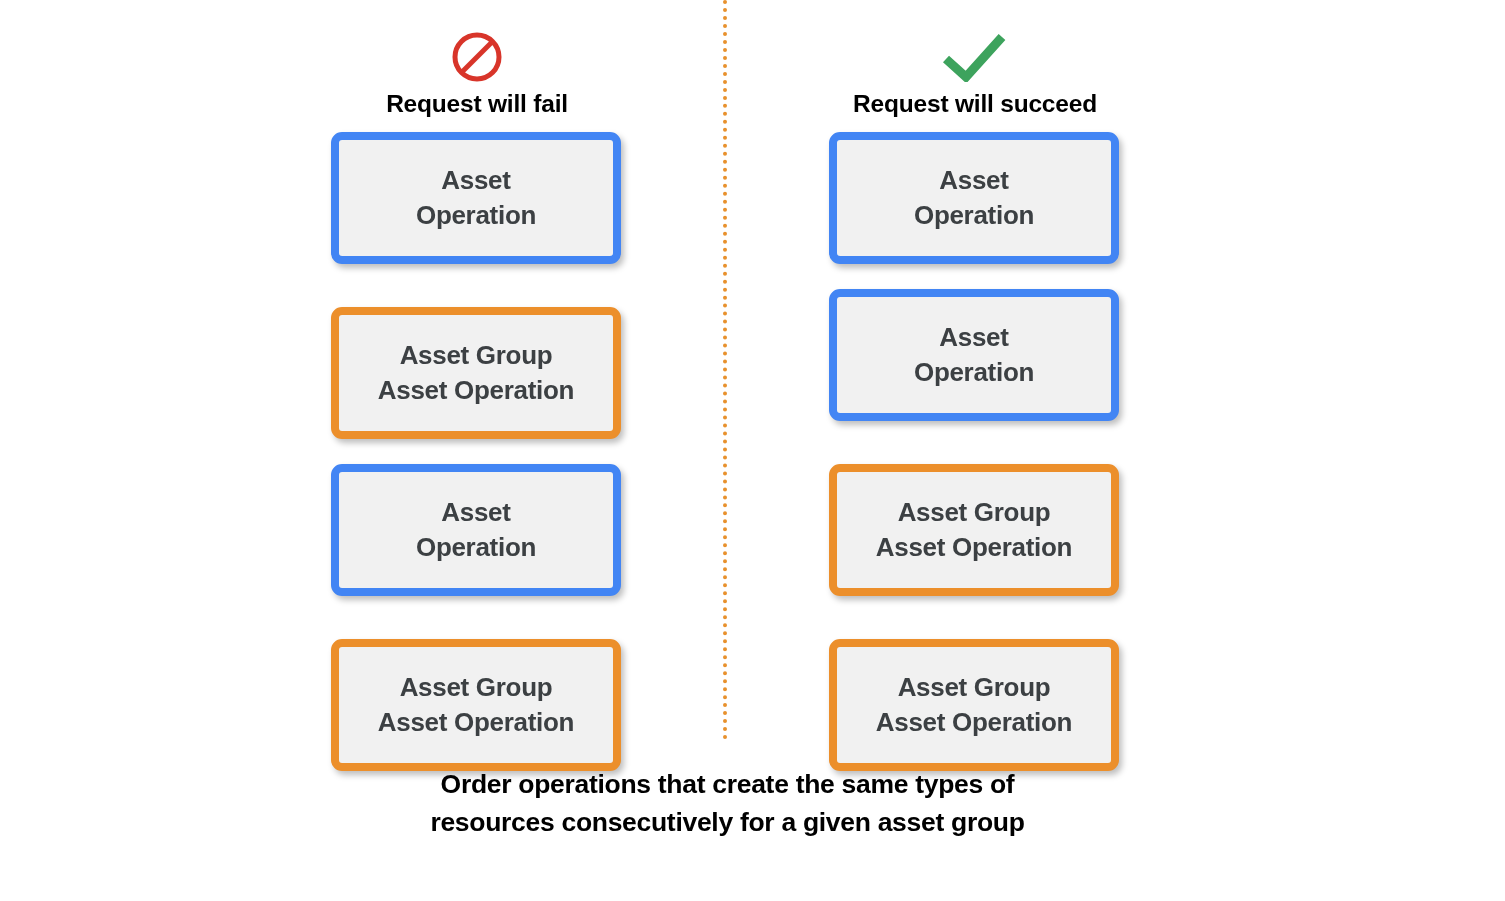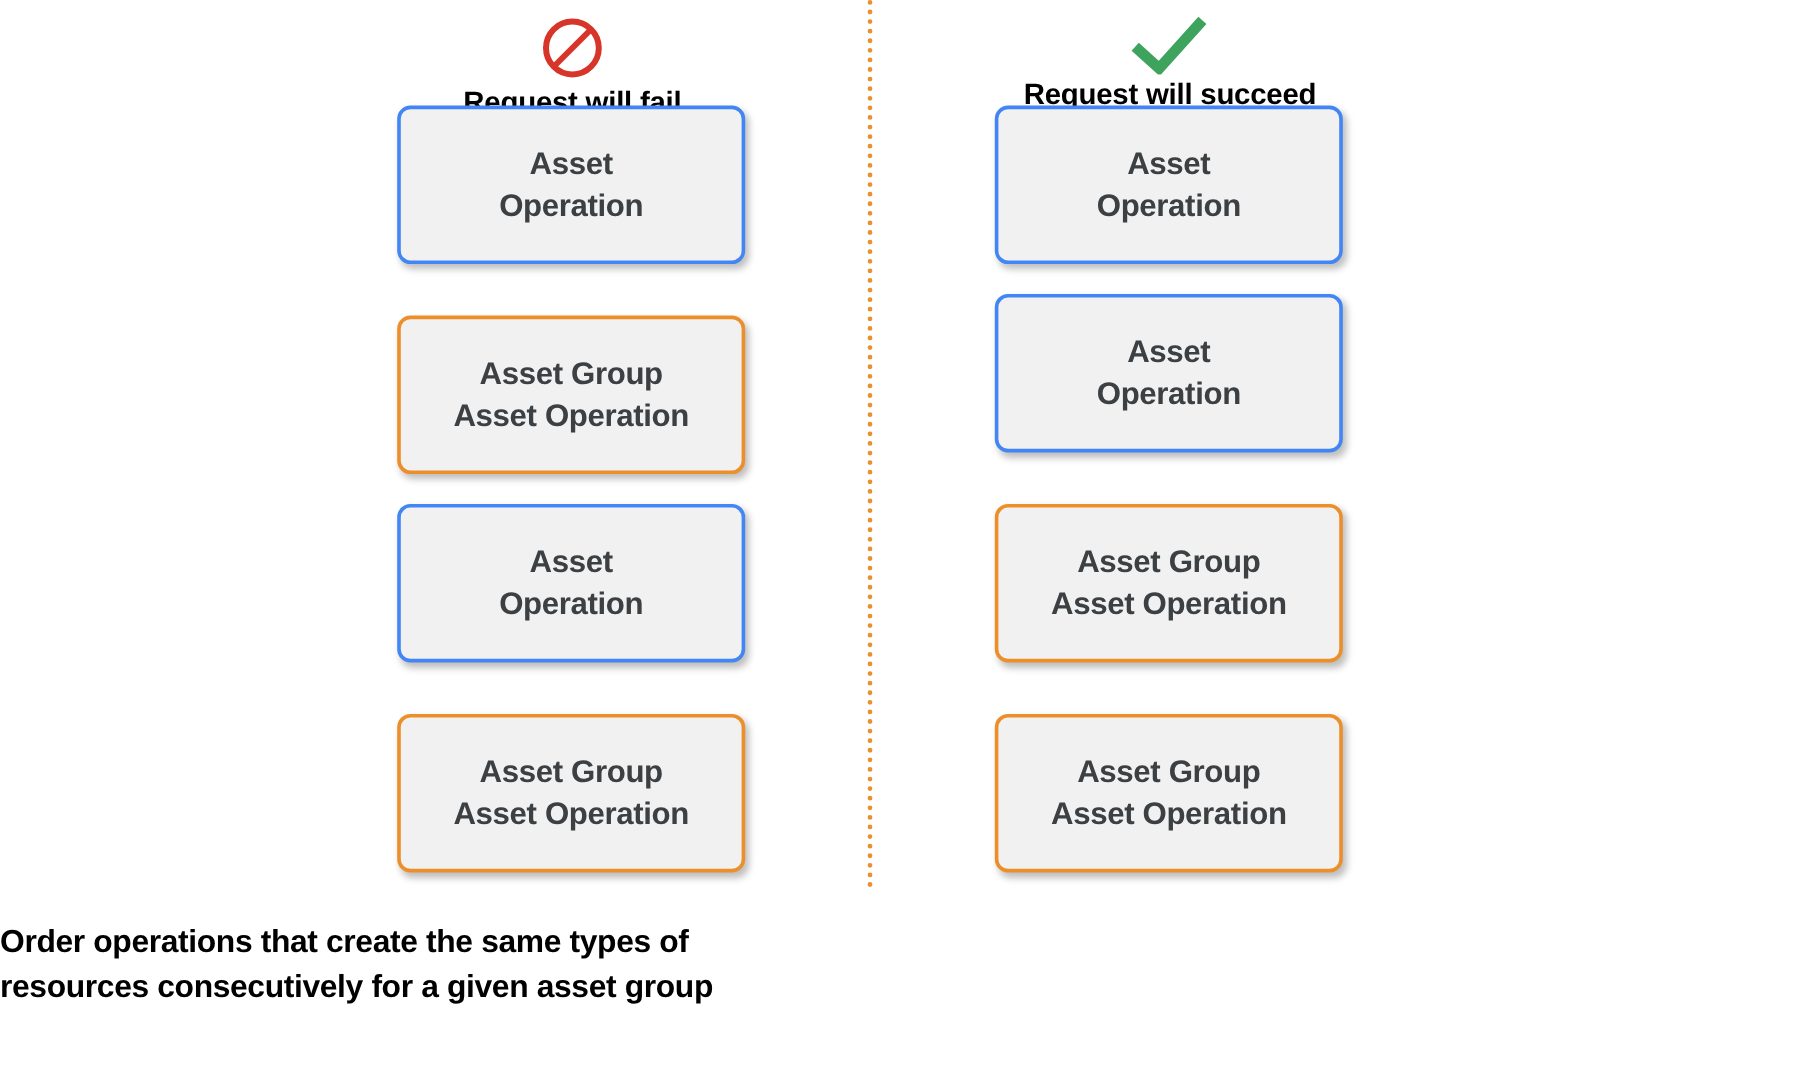--- a/index.html
+++ b/index.html
@@ -36,25 +36,25 @@
   .column {
     position: absolute;
     top: 0;
     width: 292px;
   }
   .column.left  { left: 331px; }
   .column.right { left: 829px; }
 
   
   .col-head {
-    height: 88px;
+    height: 132px;
     display: flex;
     flex-direction: column;
     align-items: center;
-    justify-content: space-between;
+    justify-content: center;
   }
   .head-icon {
     height: 58px;
     display: flex;
     align-items: center;
     justify-content: center;
     margin-top: 12px;
   }
   .head-icon svg { display: block; }
   .col-title {
@@ -71,21 +71,21 @@
   .box-list {
     display: flex;
     flex-direction: column;
     gap: 25px;
   }
   .op-box {
     box-sizing: border-box;
     width: 290px;
     height: 132px;
     background: #f1f1f1;
-    border: 3px solid #7f1d1d;
+    border: 8px solid #7f1d1d;
     border-radius: 11px;
     box-shadow: 3px 4px 6px rgba(0,0,0,0.26);
     display: flex;
     align-items: center;
     justify-content: center;
     text-align: center;
   }
   .op-box.blue   { border-color: #4285f4; }
   .op-box.orange { border-color: #ec8f2b; margin-top: 18px; }
 
@@ -97,20 +97,21 @@
     letter-spacing: -0.3px;
     white-space: pre-line;
   }
 
   
   .caption {
     position: absolute;
     left: 0;
     top: 766px;
     width: 1455px;
+    text-align: center;
     font-size: 26.5px;
     font-weight: bold;
     color: #000000;
     line-height: 1.43;
     letter-spacing: -0.3px;
     white-space: pre-line;
   }
 </style>
 </head>
 <body>

